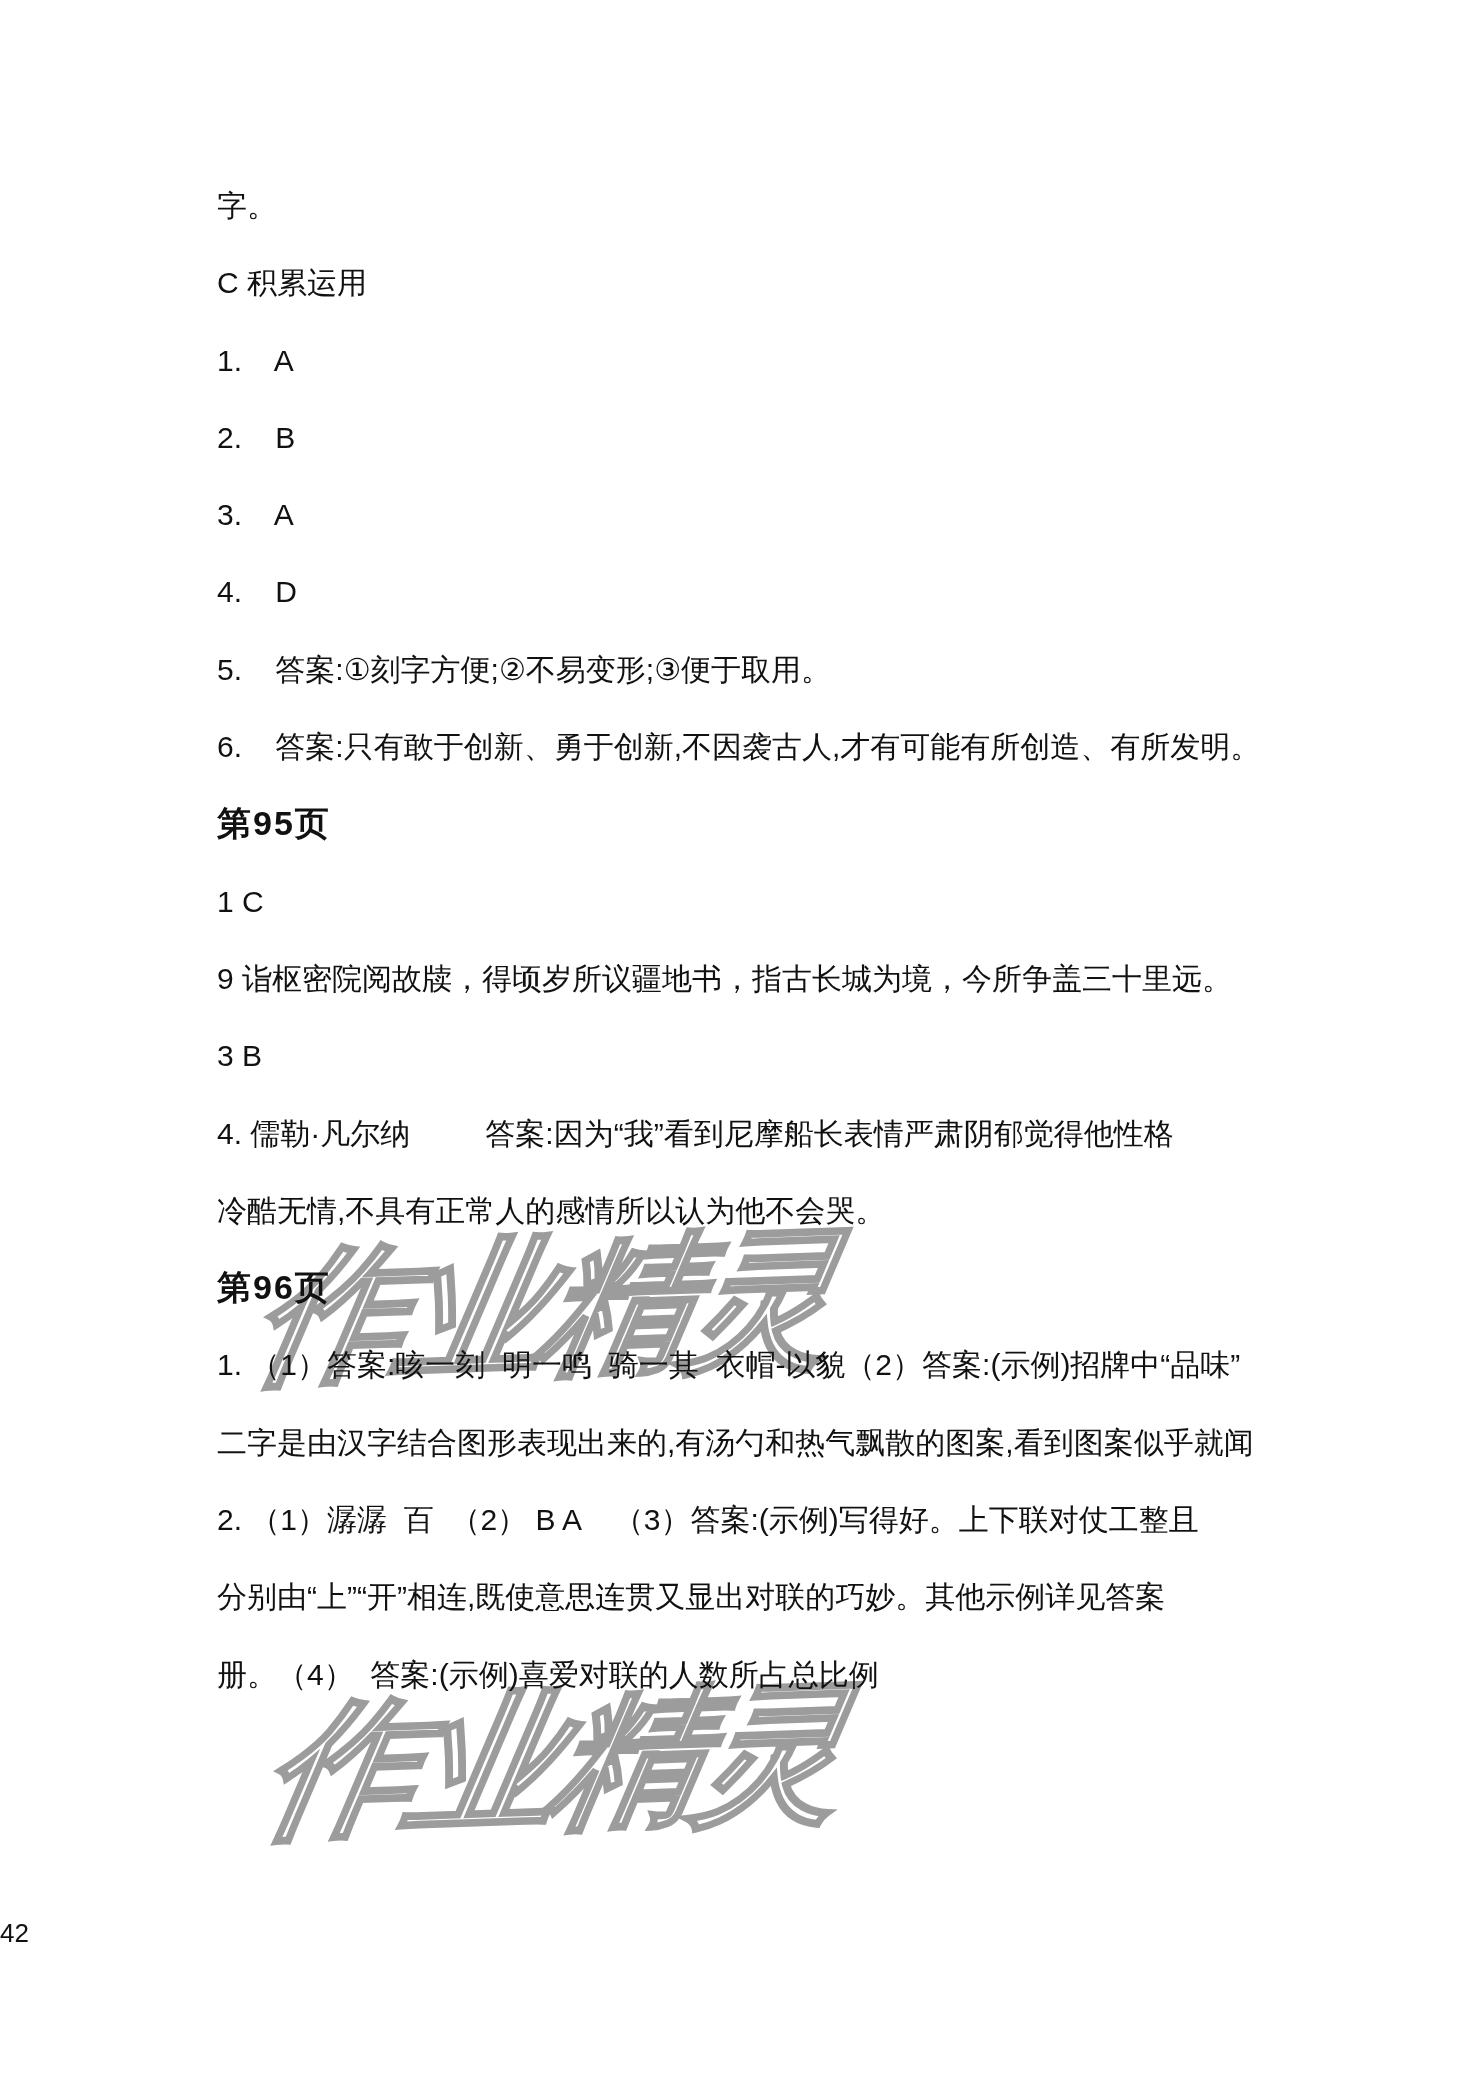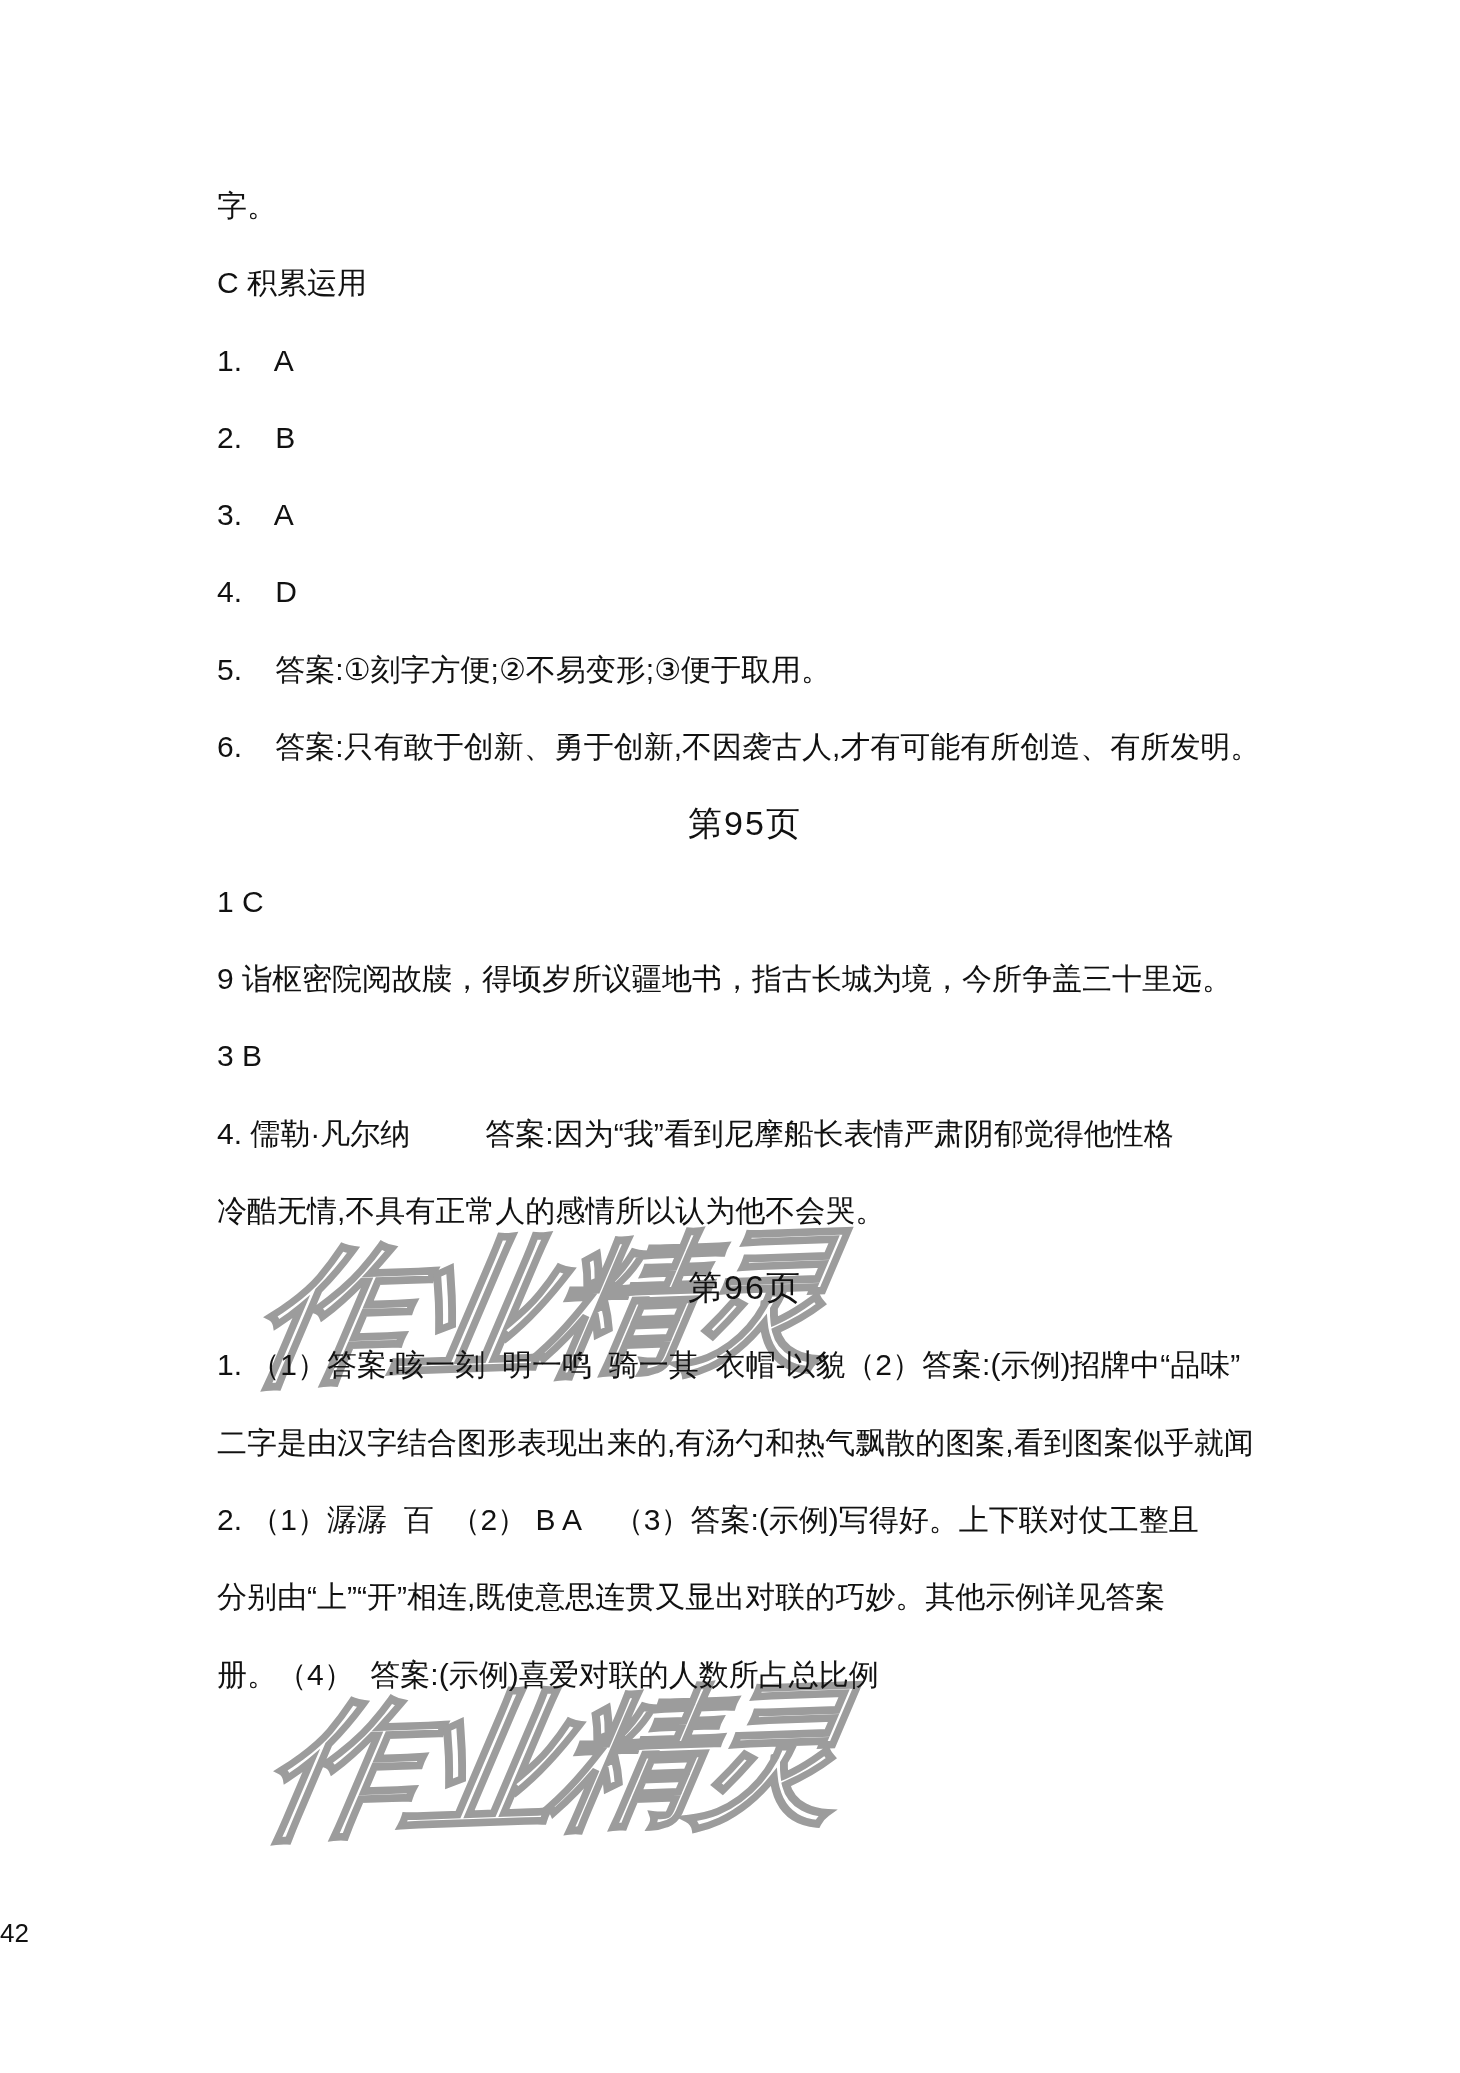--- a/index.html
+++ b/index.html
@@ -21,24 +21,24 @@
     z-index: 2;
   }
   .line {
     font-size: 30px;
     line-height: 77.3px;
     height: 77.3px;
     color: #111111;
     white-space: pre;
   }
   .line.header {
-    font-weight: normal;
+    font-weight: bold;
     font-size: 34px;
     letter-spacing: 2px;
-    text-align: center;
+    text-align: left;
   }
   .watermark {
     position: absolute;
     z-index: 1;
     font-size: 150px;
     font-weight: bold;
     font-style: italic;
     letter-spacing: -8px;
     white-space: nowrap;
     color: transparent;

